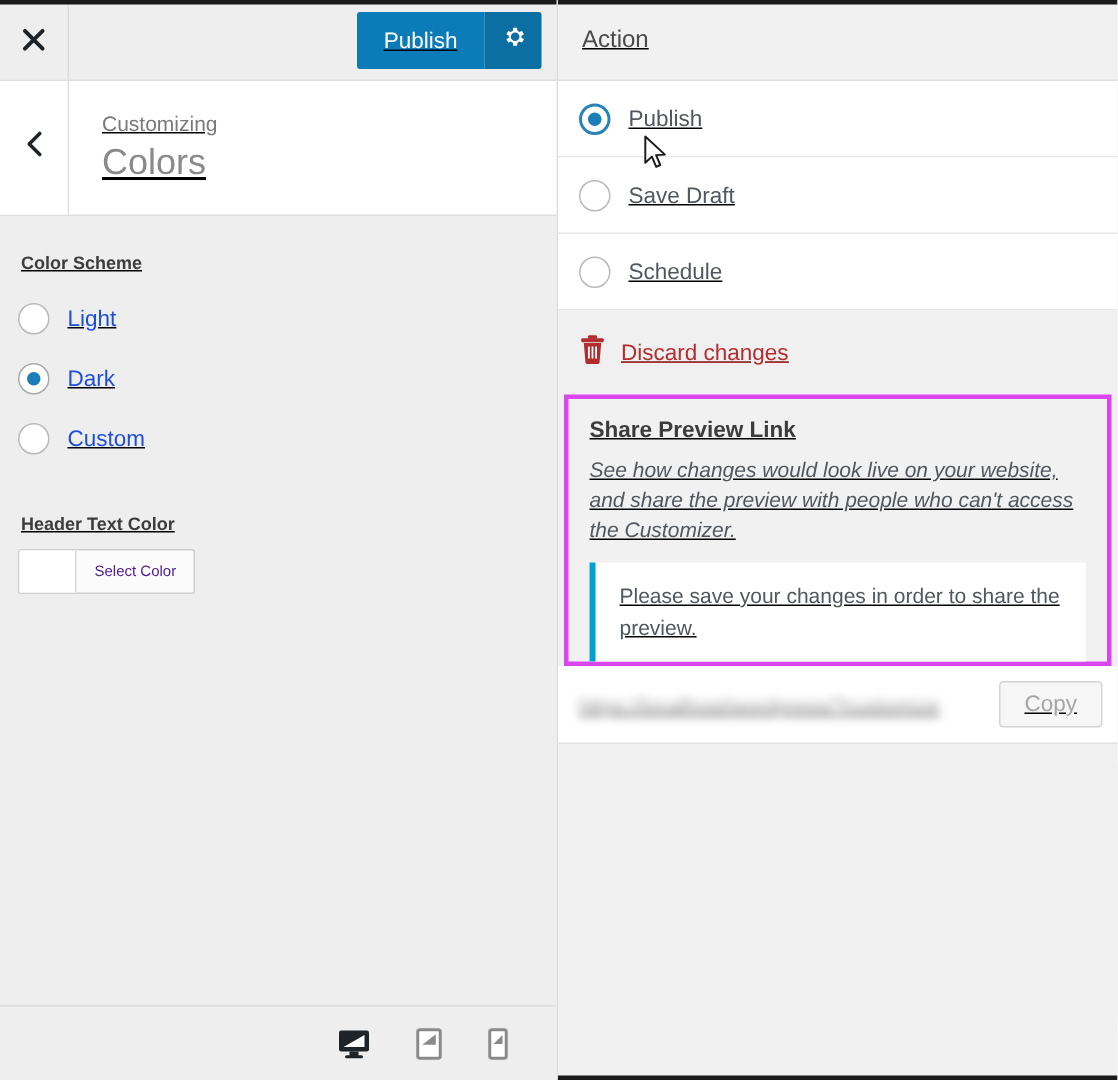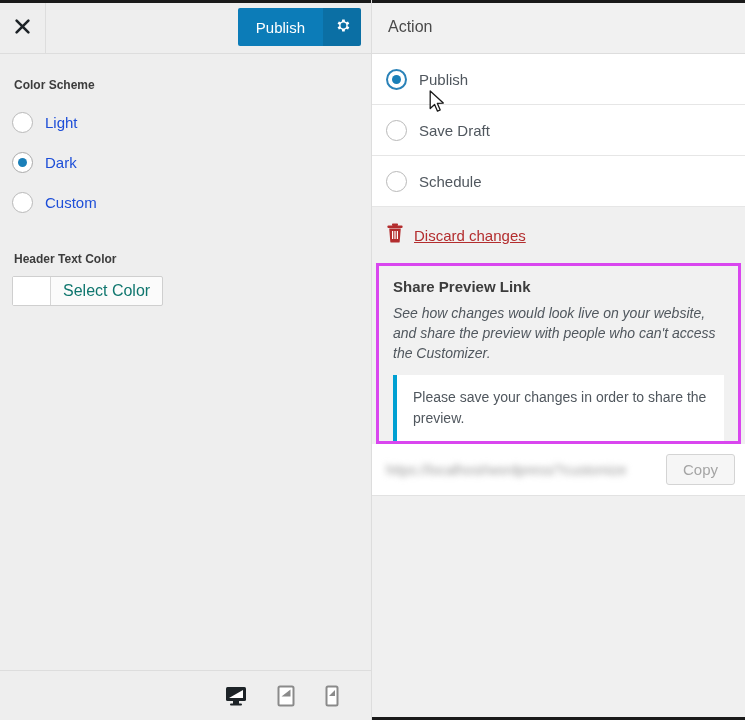--- a/index.html
+++ b/index.html
@@ -1,21 +1,21 @@
 <!DOCTYPE html>
 <html><head>
 <meta charset="utf-8">
 <style>
   * { box-sizing: border-box; margin: 0; padding: 0; }
   body {
     width: 745px; height: 720px;
     font-family: "Liberation Sans", sans-serif;
     background: #fff; overflow: hidden; position: relative;
   }
-  .app { width: 745px; height: 689px; display: flex; position: relative; background:#fff; }
+  .app { width: 745px; height: 689px; display: flex; position: relative; background:#fff;text-decoration:underline; }
 
   
   .left-panel {
     width: 372px; height: 720px;
     background: #eeeeee;
     display: flex; flex-direction: column;
     border-right: 1px solid #dddddd;
     position: relative;
   }
   .topbar {
@@ -77,21 +77,21 @@
   .radio.blue { border: 2px solid #2a82b8; }
   .radio.blue:after { content:""; width: 9px; height: 9px; border-radius: 50%; background: #1a7fb8; }
   .radio-label { font-size: 15px; color: #1d4ed8; }
 
   .spacer-24 { height: 30px; }
   .color-picker {
     display: inline-flex; align-items: stretch; height: 30px;
     border: 1px solid #cfcfcf; background: #fbfbfb; border-radius: 2px; cursor: pointer;
   }
   .swatch { width: 38px; background: #ffffff; border-right: 1px solid #d6d6d6; }
-  .swatch-label { display:flex; align-items:center; padding: 0 12px; font-size: 16px; color: #0f766e; }
+  .swatch-label { display:flex; align-items:center; padding: 0 12px; font-size: 10px; color: #4c1d95; }
 
   .footer-bar {
     height: 50px; min-height:50px; background: #eeeeee;
     border-top: 1px solid #dddddd;
     display: flex; align-items: center; padding: 0 14px;
   }
   .hide-controls { display: flex; align-items: center; cursor: pointer; }
   .hide-controls .label { font-size: 14px; color: #555; margin-left: 12px; }
   .devices { margin-left: auto; display: flex; align-items: center; gap: 30px; padding-right: 18px; }
   .device { cursor: pointer; display: flex; }
@@ -176,20 +176,33 @@
         <div class="publish-gear">
           <span>
             <svg width="17" height="17" viewBox="0 0 20 20">
               <path fill="#ffffff" d="M18 12l-2-1.2c.1-.5.1-1.1 0-1.6L18 8l-1.5-2.6-2.2.8c-.4-.4-.9-.7-1.4-.9L12.6 3h-3l-.3 2.3c-.5.2-1 .5-1.4.9l-2.2-.8L4.2 8l2 1.2c-.1.5-.1 1.1 0 1.6L4.2 12l1.5 2.6 2.2-.8c.4.4.9.7 1.4.9l.3 2.3h3l.3-2.3c.5-.2 1-.5 1.4-.9l2.2.8L18 12zm-6.9 1.4a3.4 3.4 0 1 1 0-6.8 3.4 3.4 0 0 1 0 6.8z"></path>
             </svg>
           </span>
         </div>
       </div>
     </div>
 
+    <div class="breadcrumb-row">
+      <div class="back-btn">
+        <span>
+          <svg width="14" height="20" viewBox="0 0 14 20">
+            <path d="M10.5 3 L3.5 10 L10.5 17" fill="none" stroke="#1d2327" stroke-width="2.4" stroke-linecap="round" stroke-linejoin="round"></path>
+          </svg>
+        </span>
+      </div>
+      <div class="breadcrumb-text">
+        <div class="crumb-small">Customizing</div>
+        <div class="crumb-big">Colors</div>
+      </div>
+    </div>
 
     <div class="controls">
       <div class="section-title">Color Scheme</div>
 
       <div class="radio-row">
         <span class="radio"></span>
         <span class="radio-label">Light</span>
       </div>
       <div class="radio-row">
         <span class="radio checked"></span>

